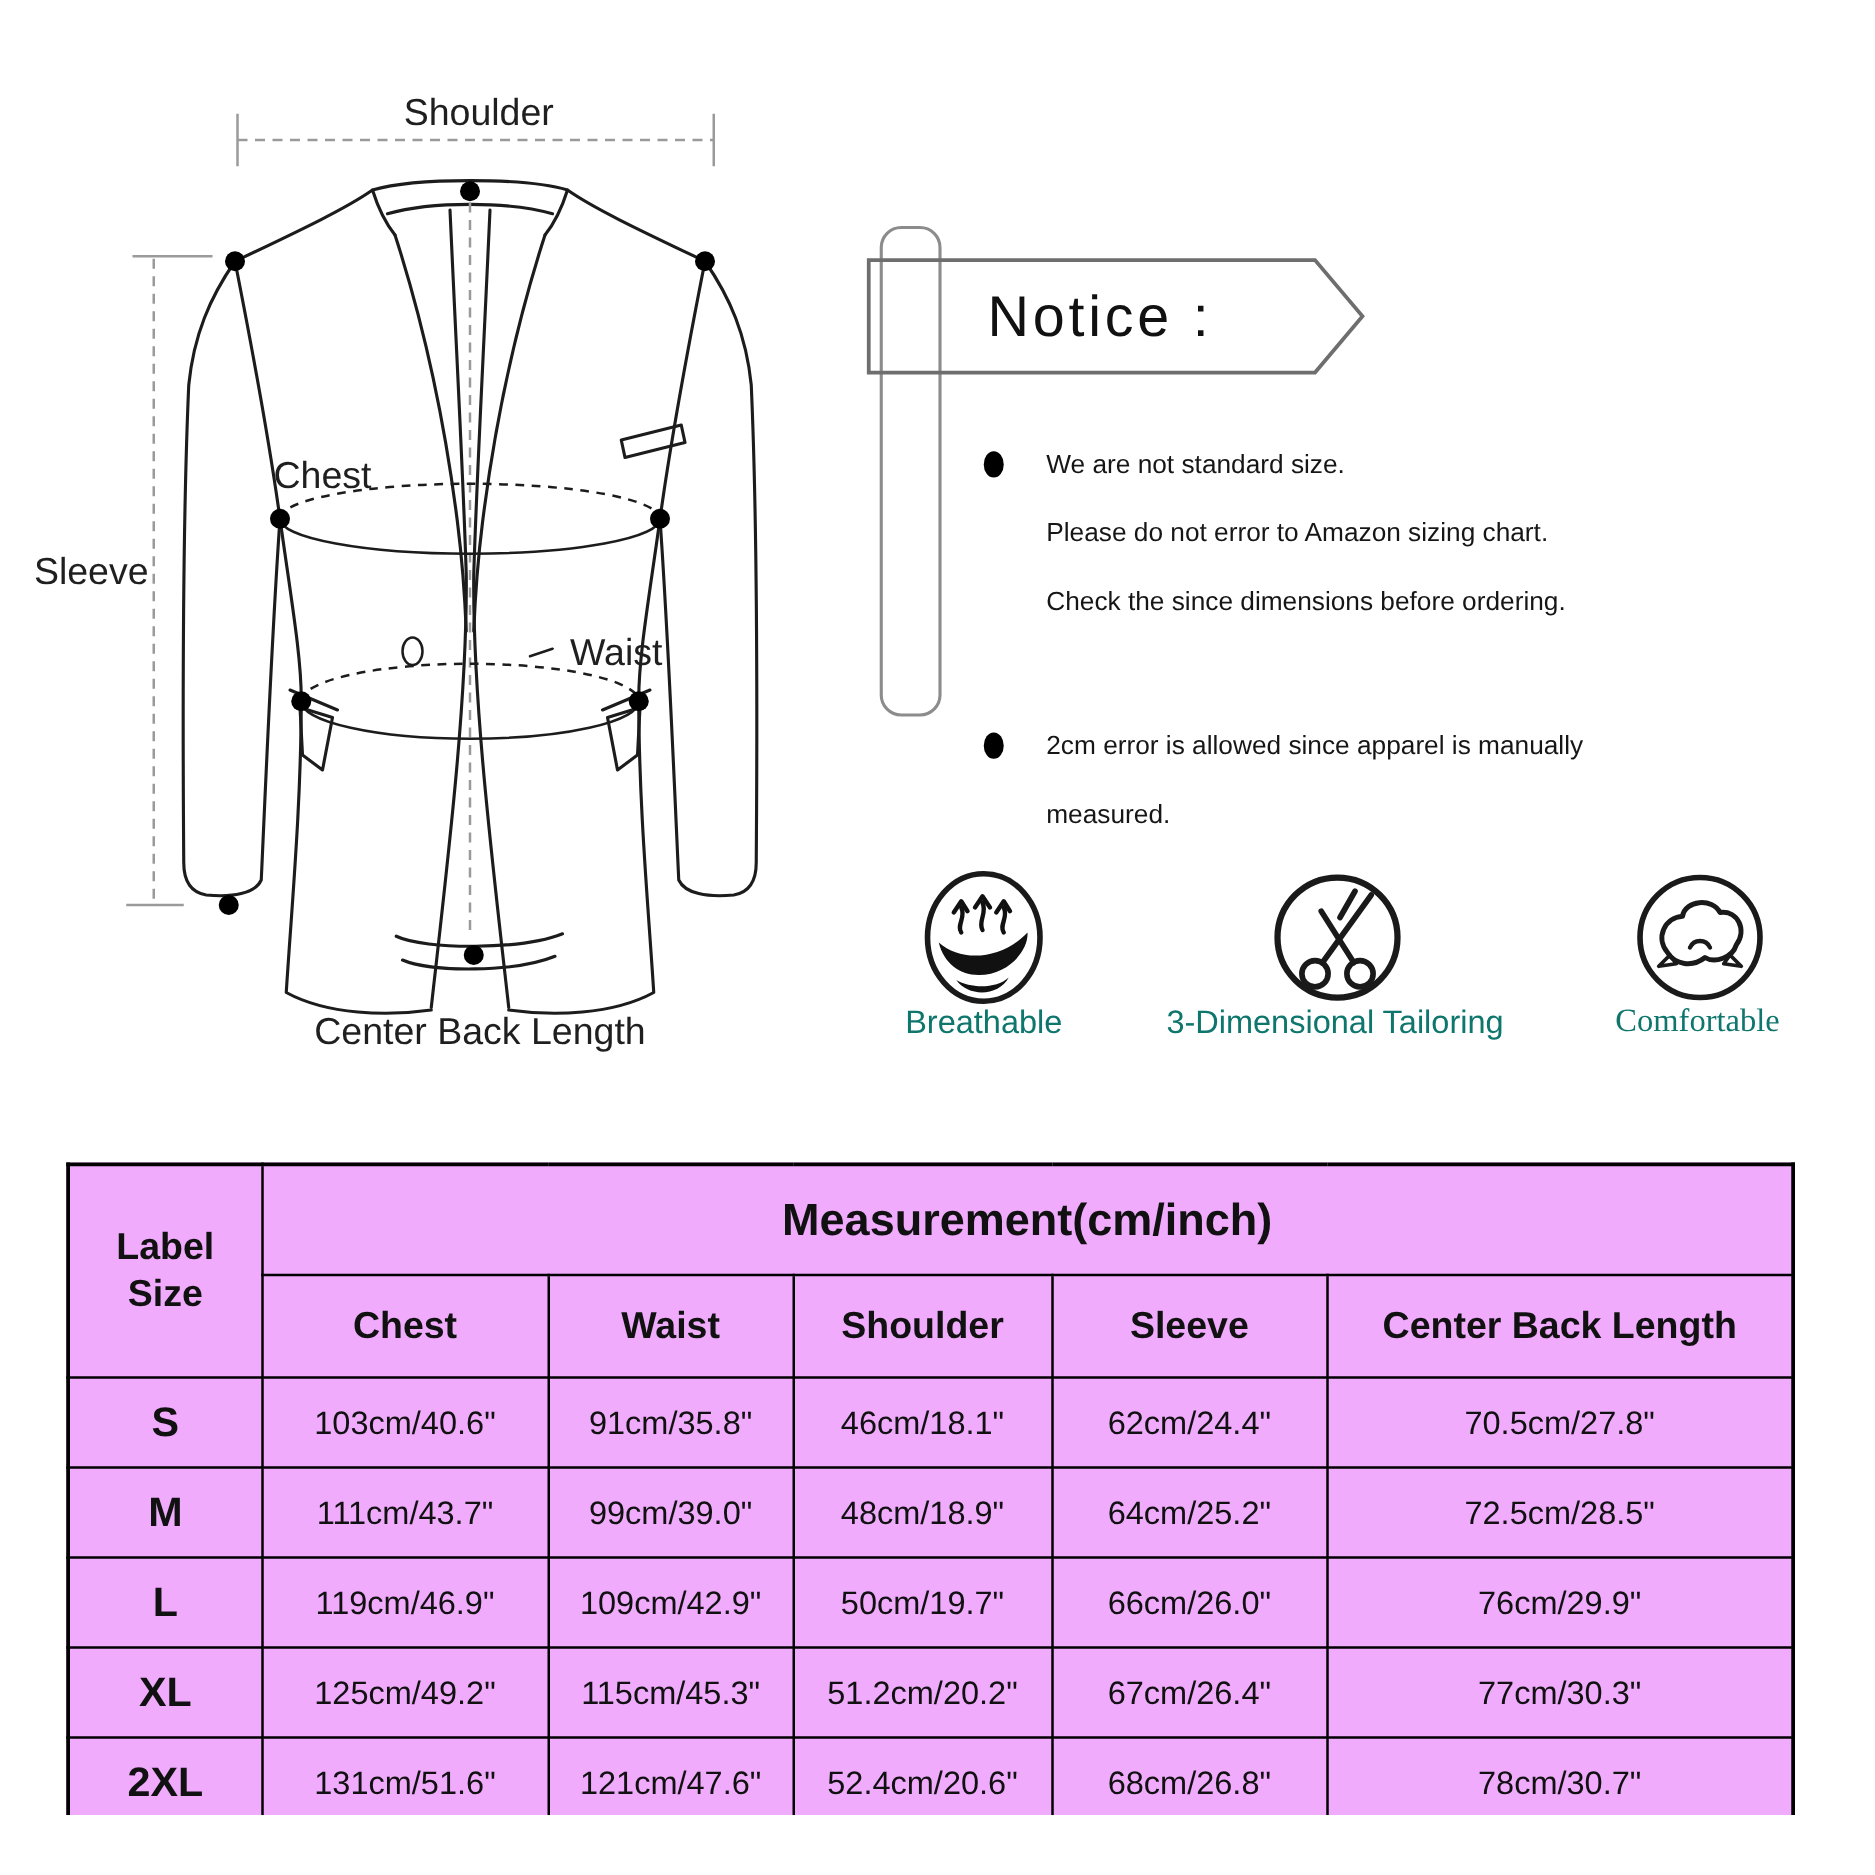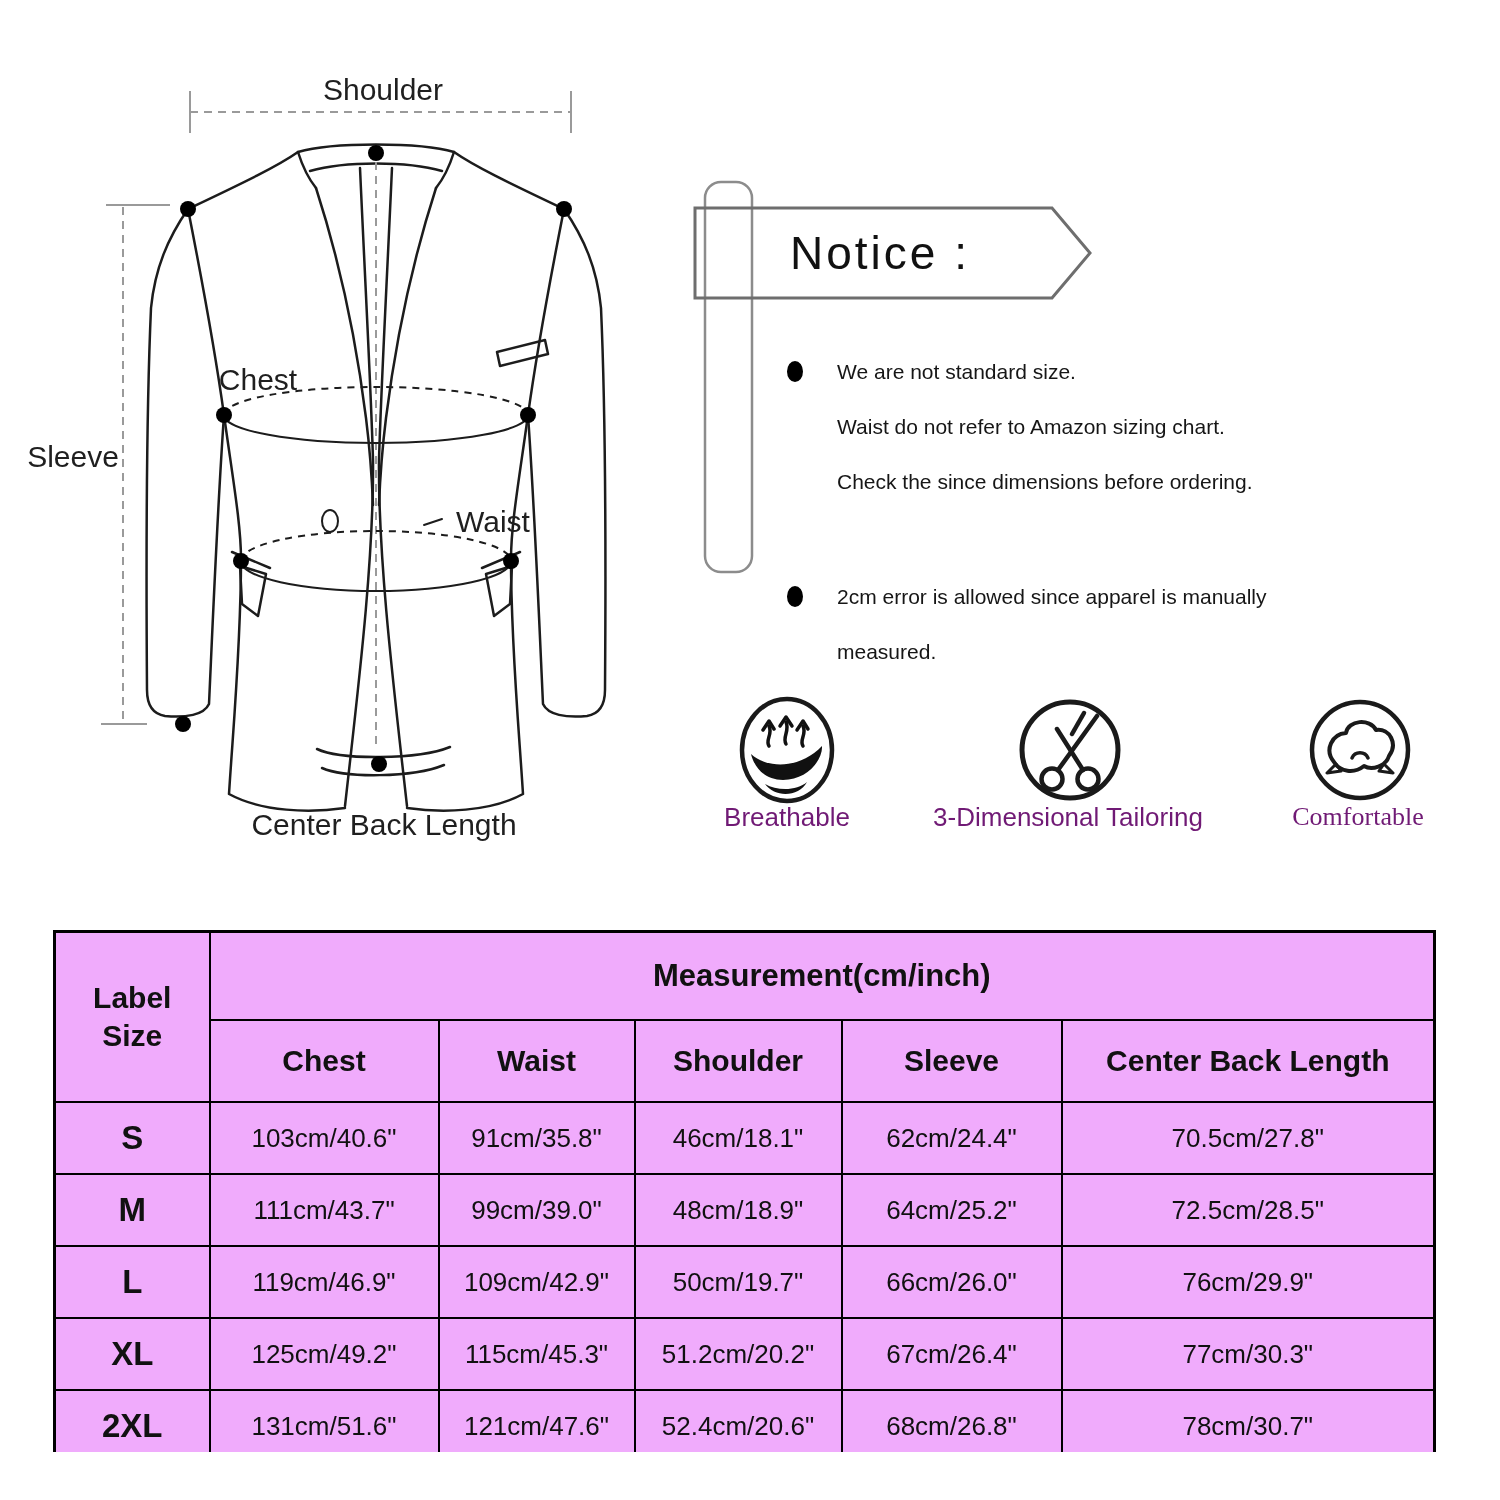--- a/index.html
+++ b/index.html
@@ -7,35 +7,35 @@
     position:relative;width:1500px;height:1452px;background:#ffffff;overflow:hidden;
     font-family:"Liberation Sans","DejaVu Sans",sans-serif;color:#1c1c1c;
   }
   svg{position:absolute;overflow:visible;}
   
   .notice-bullets{position:absolute;left:785px;top:344px;width:700px;}
   .bullet-item{position:relative;padding-left:52px;font-size:21px;line-height:55px;color:#161616;}
   .bullet-item.second{margin-top:60px;}
   .bullet-dot{position:absolute;left:2px;top:17px;width:16px;height:21px;background:#000;border-radius:50%;}
   
-  .feature-label{position:absolute;top:802px;font-size:26px;color:#701a75;text-align:center;}
+  .feature-label{position:absolute;top:802px;font-size:26px;color:#0f766e;text-align:center;}
   .fl-1{left:687px;width:200px;}
   .fl-2{left:903px;width:330px;text-align:center;}
   .fl-3{left:1258px;width:200px;font-family:Liberation Serif, serif;}
   
   table.size-table{
     position:absolute;left:53px;top:930px;width:1380px;
     border-collapse:collapse;table-layout:fixed;background:#f0abfc;
     border:3px solid #000;
   }
   table.size-table th,table.size-table td{
     border:2px solid #000;text-align:center;vertical-align:middle;padding:0;color:#111;
   }
   th.corner div{font-size:30px;font-weight:bold;line-height:38px;}
-  th.group-header{height:86px;font-size:31px;font-weight:bold;}
+  th.group-header{height:86px;font-size:36px;font-weight:bold;}
   tr.colhead th{height:80px;font-size:30px;font-weight:bold;}
   tbody th.size-cell{height:70px;font-size:33px;font-weight:bold;}
   tbody td{height:70px;font-size:26px;font-weight:normal;}
 </style>
 </head>
 <body>
 
 <div class="canvas">
 
   <svg style="left:30px;top:60px;" width="690" height="810" viewBox="30 60 690 810" xmlns="http://www.w3.org/2000/svg">
@@ -117,21 +117,21 @@
   <svg style="left:685px;top:165px;" width="420" height="420" viewBox="685 165 420 420" xmlns="http://www.w3.org/2000/svg">
     <rect x="705" y="182" width="47" height="390" rx="16" fill="none" stroke="#8c8c8c" stroke-width="2.5"></rect>
     <polygon points="695,208 1052,208 1090,253 1052,298 695,298" fill="none" stroke="#6e6e6e" stroke-width="3"></polygon>
     <text x="790" y="269" font-size="46" letter-spacing="3" fill="#111">Notice :</text>
   </svg>
 
   <div class="notice-bullets">
     <div class="bullet-item">
       <span class="bullet-dot"></span>
       <div>We are not standard size.</div>
-      <div>Waist do not refer to Amazon sizing chart.</div>
+      <div>Please do not error to Amazon sizing chart.</div>
       <div>Check the since dimensions before ordering.</div>
     </div>
     <div class="bullet-item second">
       <span class="bullet-dot"></span>
       <div>2cm error is allowed since apparel is manually</div>
       <div>measured.</div>
     </div>
   </div>
 
   <svg style="left:729px;top:694px;" width="116" height="116" viewBox="0 0 116 116" xmlns="http://www.w3.org/2000/svg">

